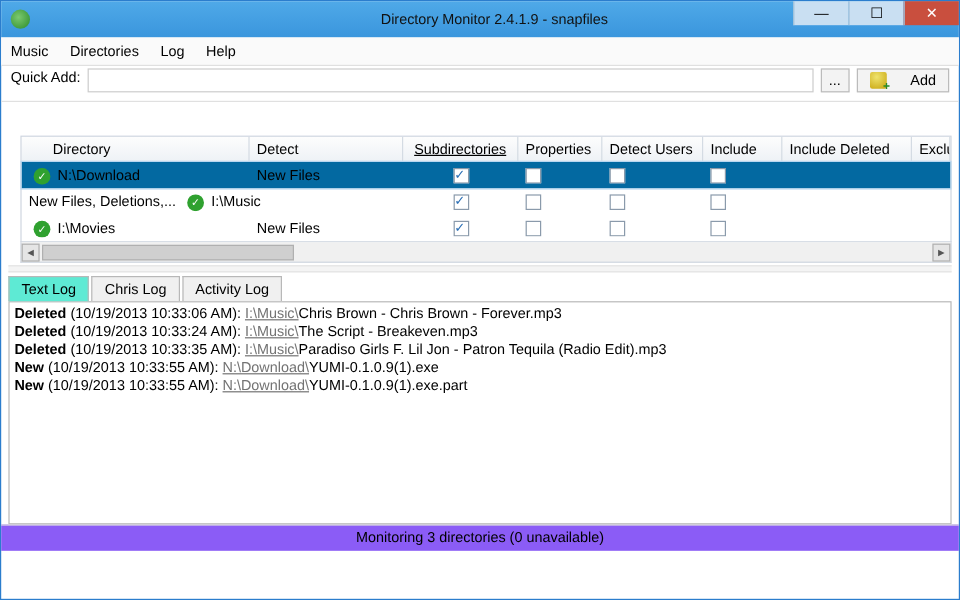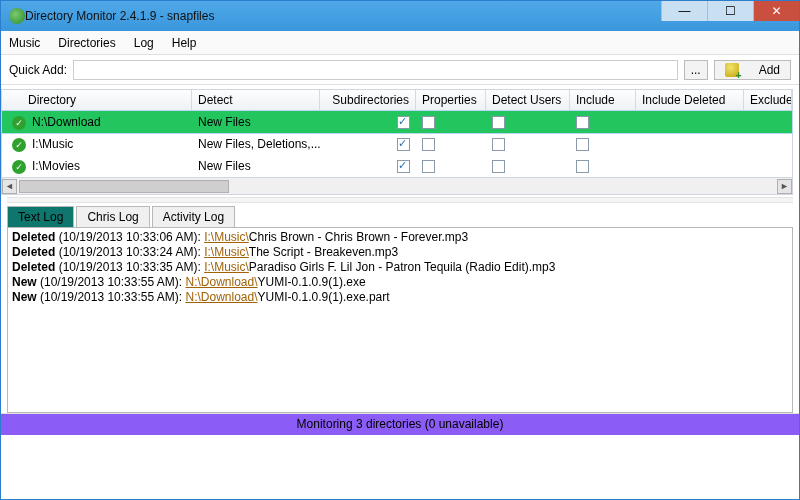--- a/index.html
+++ b/index.html
@@ -1,55 +1,55 @@
 <!DOCTYPE html>
 <html><head>
 <meta charset="utf-8">
 <style>
 * { box-sizing: border-box; margin: 0; padding: 0; font-family: "Segoe UI", Tahoma, sans-serif; font-size: 12px; }
 body { background: #fff; width: 800px; height: 500px; overflow: hidden; }
 .window { width: 800px; height: 500px; border: 1px solid #2b7dcd; display: flex; flex-direction: column; background: #fff; }
 .titlebar { height: 30px; background: linear-gradient(#4fa9e8,#3a96dd); display: flex; align-items: center; color: #000; position: relative; }
-.titlebar .title { flex: 1; font-size: 12px; color: #111; }
+.titlebar .title { flex: 1; text-align: center; font-size: 12px; color: #111; }
 .titlebar .app-icon { width: 16px; height: 16px; margin-left: 8px; background: radial-gradient(circle at 40% 40%, #7bc96f, #2a8a2a); border-radius: 50%; }
 .win-controls { display: flex; height: 20px; position: absolute; right: 0; top: 0; }
 .win-btn { width: 46px; height: 20px; display: flex; align-items: center; justify-content: center; font-family: Arial; font-size: 12px; background: #c9dff2; border-left:1px solid #9dbfd9;}
 .win-btn.close { background: #c94f3e; color: #fff; width: 46px; }
 .menubar { height: 24px; background: #fafafa; border-bottom: 1px solid #e0e0e0; display: flex; align-items: center; padding: 0 8px; gap: 18px; }
 .menubar span { cursor: default; }
-.quickadd { height: 30px; display: flex; align-items: center; padding: 2px 8px; gap: 6px; border-bottom: 1px solid #e0e0e0; }
+.quickadd { height: 30px; display: flex; padding: 2px 8px; gap: 6px; border-bottom: 1px solid #e0e0e0; }
 .quickadd input { flex: 1; height: 20px; border: 1px solid #ccc; padding: 0 4px; }
 .qa-browse { width: 24px; height: 20px; border: 1px solid #bbb; background: #f3f3f3; text-align: center; line-height: 18px; cursor: pointer; }
 .qa-add { height: 20px; border: 1px solid #bbb; background: #f3f3f3; padding: 0 10px; display: flex; align-items: center; gap: 20px; cursor: pointer; }
 .qa-add .ic { width: 14px; height: 14px; background: radial-gradient(circle at 40% 30%, #efe36d,#c7a30b); border-radius: 2px; position: relative; }
 .qa-add .ic::after{content:"+";position:absolute;right:-3px;bottom:-4px;color:#2a8a2a;font-weight:bold;font-size:10px;}
-.grid-wrap { flex: 0 0 auto; padding: 4px 6px 0 0; }
+.grid-wrap { flex: 0 0 auto; padding: 4px 6px 0 16px; margin-top: 24px; }
 .grid-head { display: flex; border: 1px solid #cfd6e0; background: linear-gradient(#fdfdfd,#eef2f6); height: 22px; }
 .gh { border-right: 1px solid #d4dbe3; padding: 3px 6px; white-space: nowrap; overflow: hidden; }
-.c-dir{width:190px;padding-left:26px;} .c-ev{width:128px;} .c-sub{width:96px;text-align:right;} .c-prop{width:70px;} .c-det{width:84px;} .c-snap{width:66px;} .c-inc{width:108px;} .c-exc{flex:1;}
+.c-dir{width:190px;padding-left:26px;} .c-ev{width:128px;} .c-sub{width:96px;text-align:center;text-decoration:underline;} .c-prop{width:70px;} .c-det{width:84px;} .c-snap{width:66px;} .c-inc{width:108px;} .c-exc{flex:1;}
 .grid-body { border: 1px solid #cfd6e0; border-top: none; }
 .row { display: flex; height: 22px; align-items: center; }
-.row.sel { background: #22c55e; outline:1px solid #b9d7f0; }
+.row.sel { background: #0369a1; outline:1px solid #b9d7f0; }
 .row .cell { padding: 0 6px; overflow: hidden; white-space: nowrap; }
 .status-ic { width: 14px; height: 14px; border-radius: 50%; background: #2fa12f; margin: 0 6px 0 4px; display:inline-flex;align-items:center;justify-content:center;color:#fff;font-size:9px; }
 .chk { width:13px;height:13px;border:1px solid #8a9aab;background:#fff;display:inline-block;vertical-align:middle;position:relative; }
 .chk.on::after{content:"✓";position:absolute;left:0;top:-2px;font-size:11px;color:#2b6fb5;}
 .hscroll { height: 17px; background:#f0f0f0;border:1px solid #cfd6e0;border-top:none;display:flex;align-items:center; }
 .hscroll .thumb{height:13px;width:210px;background:#cfcfcf;border:1px solid #b0b0b0;margin-left:2px;}
 .hscroll .arrow{width:15px;height:15px;border:1px solid #b0b0b0;background:#e5e5e5;display:flex;align-items:center;justify-content:center;font-size:9px;color:#555;}
 .hscroll .track{flex:1;}
 .splitter{height:6px;background:#f4f4f4;border-top:1px solid #e3e3e3;border-bottom:1px solid #e3e3e3;margin:2px 6px;}
 .tabs-wrap{padding:0 6px;}
 .tabstrip{display:flex;height:22px;align-items:flex-end;}
 .tab{border:1px solid #b8b8b8;border-bottom:none;padding:3px 10px;background:#f0f0f0;margin-right:2px;cursor:default;}
-.tab.active{background:#0f766e;position:relative;z-index:2;margin-top:10px;}
+.tab.active{background:#5eead4;position:relative;z-index:2;margin-top:10px;}
 .logpane{border:1px solid #b8b8b8;height:186px;background:#fff;overflow:auto;padding:2px 4px;line-height:15px; position:relative;}
 .logline{white-space:nowrap;}
 .logline b{font-weight:bold;}
-.logline a{color:#a16207;text-decoration:underline;}
+.logline a{color:#737373;text-decoration:underline;}
 .statusbar{height:22px;border-top:1px solid #e0e0e0;background:#8b5cf6;padding:3px 8px;text-align:center;}
 </style>
 </head>
 <body>
 
 <div class="window">
   <div class="titlebar">
     <div class="app-icon"></div>
     <div class="title">Directory Monitor 2.4.1.9 - snapfiles</div>
     <div class="win-controls">
@@ -92,22 +92,22 @@
           <div class="cell c-dir"><span class="status-ic">✓</span>N:\Download</div>
           <div class="cell c-ev">New Files</div>
           <div class="cell c-sub"><span class="chk on"></span></div>
           <div class="cell c-prop"><span class="chk"></span></div>
           <div class="cell c-det"><span class="chk"></span></div>
           <div class="cell c-snap"><span class="chk"></span></div>
           <div class="cell c-inc"></div>
           <div class="cell c-exc"></div>
         </div>
         <div class="row">
+          <div class="cell c-ev">New Files, Deletions,...</div>
           <div class="cell c-dir"><span class="status-ic">✓</span>I:\Music</div>
-          <div class="cell c-ev">New Files, Deletions,...</div>
           <div class="cell c-sub"><span class="chk on"></span></div>
           <div class="cell c-prop"><span class="chk"></span></div>
           <div class="cell c-det"><span class="chk"></span></div>
           <div class="cell c-snap"><span class="chk"></span></div>
           <div class="cell c-inc"></div>
           <div class="cell c-exc"></div>
         </div>
         <div class="row">
           <div class="cell c-dir"><span class="status-ic">✓</span>I:\Movies</div>
           <div class="cell c-ev">New Files</div>

